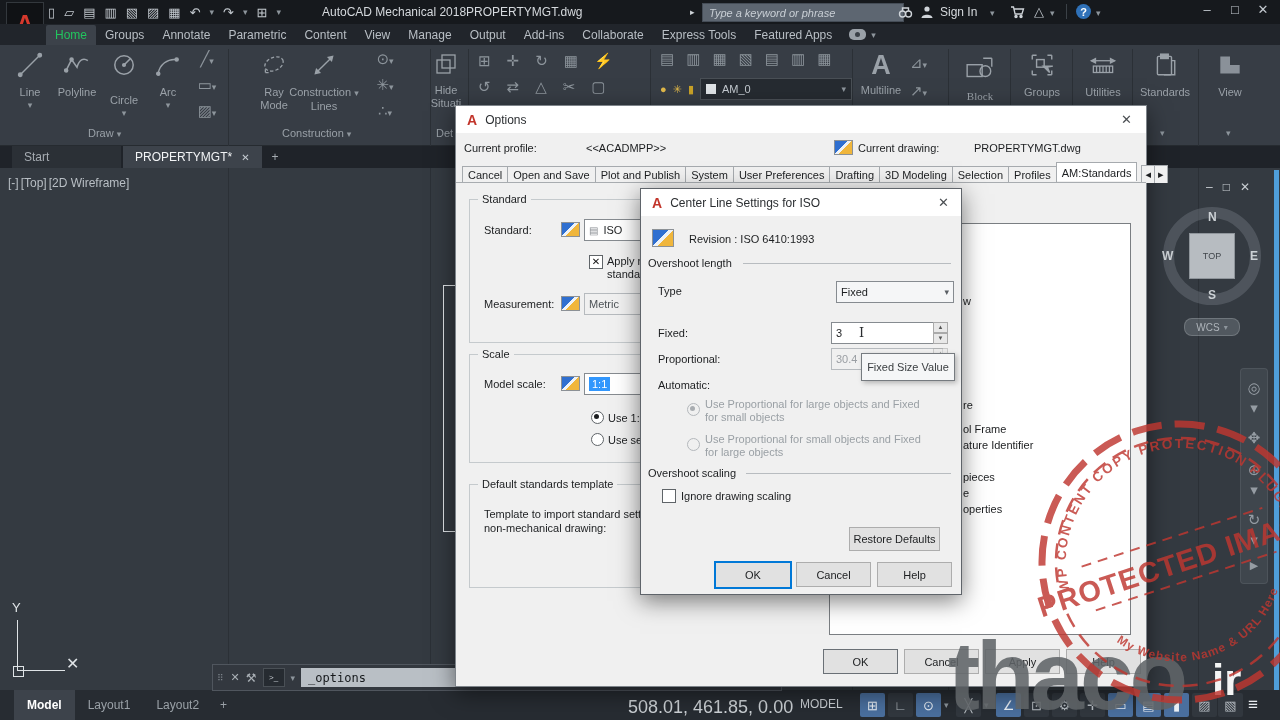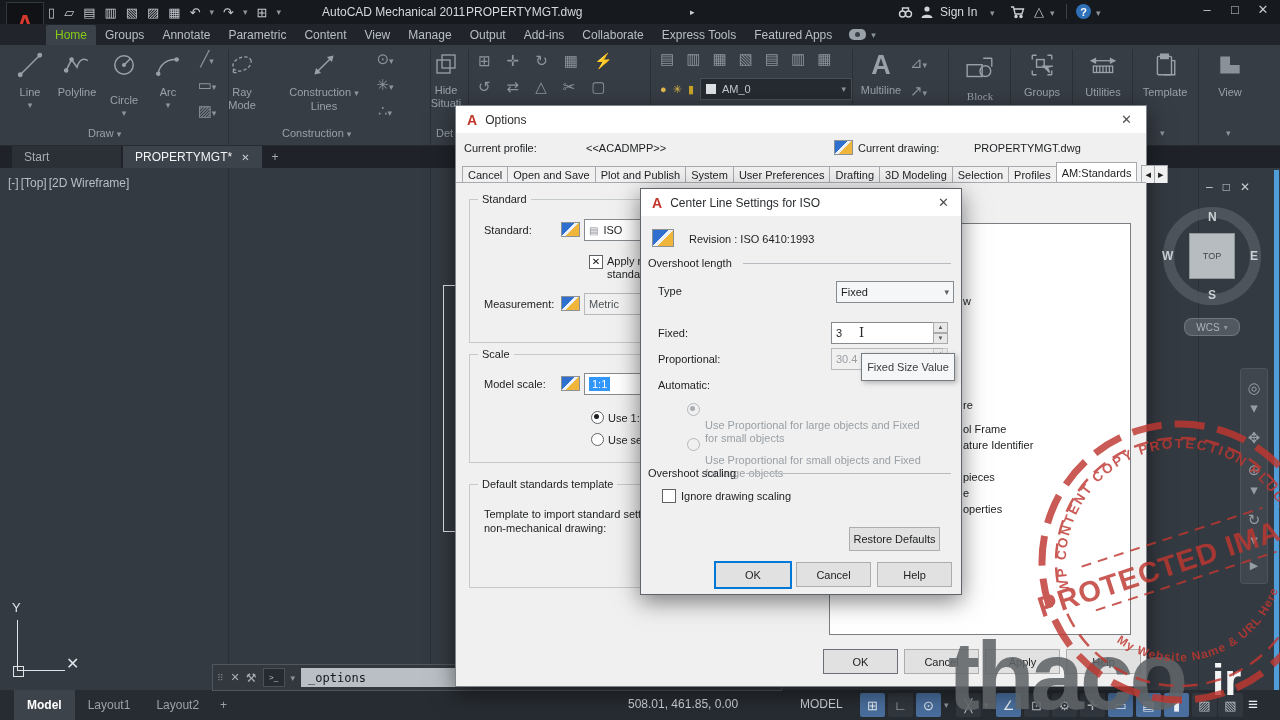--- a/index.html
+++ b/index.html
@@ -6,40 +6,40 @@
   #app{position:relative;width:1280px;height:720px;overflow:hidden;background:#343a41;
        font-family:"Liberation Sans",sans-serif;-webkit-font-smoothing:antialiased;}
   .abs{position:absolute;}
   .r{display:flex;align-items:center;}
   .ic{display:inline-flex;align-items:center;justify-content:center;color:#c3c9cf;font-size:13px;}
   svg{display:block;}
   
   #titlebar{left:0;top:0;width:1280px;height:24px;background:#16191d;}
   #menubar{left:0;top:24px;width:1280px;height:21px;background:#21252b;}
   .menu-item{color:#b9bfc5;font-size:12px;padding:3px 9px;white-space:nowrap;}
-  .menu-item.active{background:#3c424a;color:#84cc16;border-radius:2px 2px 0 0;}
+  .menu-item.active{background:#3c424a;color:#22c55e;border-radius:2px 2px 0 0;}
   
   #ribbon{left:0;top:45px;width:1280px;height:100px;background:#373d45;border-bottom:1px solid #262b30;}
   .psep{position:absolute;top:4px;bottom:4px;width:1px;background:#2b3036;}
   .bigbtn{position:absolute;text-align:center;color:#9aa1a8;font-size:11px;line-height:13px;}
   .plabel{position:absolute;top:127px;color:#99a0a7;font-size:11px;white-space:nowrap;}
   .sg{color:#8d959c;font-size:15px;}
   .caret{color:#8d959c;font-size:9px;}
   
   #ftabs{left:0;top:146px;width:1280px;height:22px;background:#1f2329;}
   .ftab{height:22px;display:flex;align-items:center;padding:0 12px;font-size:12px;color:#a6acb2;background:#2b3036;margin-right:2px;}
   .ftab.active{background:#3d434b;color:#f2f4f6;}
   
   .dlg{position:absolute;background:#f0f0f0;border:1px solid #7e848a;box-shadow:0 6px 22px rgba(0,0,0,.5);}
   .dtit{position:absolute;left:0;top:0;right:0;height:27px;background:#fff;display:flex;align-items:center;}
   .dtit .t{font-size:12px;color:#2b2e31;}
   .alogo{color:#c2352b;font-weight:bold;font-size:14px;margin:0 8px 0 11px;}
   .dclose{position:absolute;top:6px;font-size:13px;color:#4a4e52;}
   .lbl{position:absolute;font-size:11px;color:#1c1e20;white-space:nowrap;}
-  .lbl.dis{color:#9aa0a5;margin-top:21px;}
+  .lbl.dis{color:#9aa0a5;}
   .grp{position:absolute;border:1px solid #c5cacd;}
   .leg{position:absolute;top:-7px;left:8px;background:#f0f0f0;padding:0 4px;font-size:11px;color:#1c1e20;white-space:nowrap;}
   .combo{position:absolute;background:#fff;border:1px solid #868b90;font-size:11px;color:#1c1e20;display:flex;align-items:center;padding:0 4px;}
   .combo .cv{margin-right:auto;}
   .combo .ca{color:#5a5f64;font-size:9px;}
   .combo.dis{background:#f0f0f0;color:#4e5357;border-color:#b6babe;}
   .wbtn{position:absolute;background:#e1e1e1;border:1px solid #adadad;font-size:11px;color:#1c1e20;display:flex;align-items:center;justify-content:center;}
   .wbtn.def{border:2px solid #0078d7;}
   .chk{position:absolute;width:12px;height:12px;background:#fff;border:1px solid #5f6468;font-size:10px;line-height:11px;text-align:center;color:#111;}
   .rad{position:absolute;width:11px;height:11px;border-radius:50%;background:#fff;border:1px solid #5f6468;}
@@ -86,24 +86,28 @@
     <span class="ic">▨</span>
     <span class="ic">▦</span>
     <span class="ic">↶</span>
     <span class="caret">▾</span>
     <span class="ic">↷</span>
     <span class="caret">▾</span>
     <span class="ic">⊞</span>
     <span class="caret">▾</span>
   </div>
 
-  <div class="abs" style="left:322px;top:5px;font-size:12px;color:#d5d9dd;">AutoCAD Mechanical 2011</div>
+  <div class="abs" style="left:322px;top:5px;font-size:12px;color:#d5d9dd;">AutoCAD Mechanical 2018</div>
   <div class="abs" style="left:466px;top:5px;font-size:12px;color:#d5d9dd;">PROPERTYMGT.dwg</div>
 
   <span class="abs caret" style="left:690px;top:7px;color:#cfd4d9;">▸</span>
+  <div class="abs" style="left:702px;top:3px;width:188px;height:17px;background:#5d6671;border:1px solid #454d57;
+              font-size:11px;font-style:italic;color:#c9cfd5;display:flex;align-items:center;padding:0 6px;">
+    <span>Type a keyword or phrase</span>
+  </div>
   <span class="abs" style="left:898px;top:5px;">
     <svg width="15" height="14" viewBox="0 0 15 14" stroke="#cfd4d9" fill="none" stroke-width="1.4">
       <circle cx="4.5" cy="9" r="3"></circle>
         <circle cx="10.5" cy="9" r="3"></circle>
         <path d="M4.5 6 V3 H10.5 V6"></path>
     </svg>
   </span>
   <span class="abs" style="left:920px;top:5px;">
     <svg width="14" height="14" viewBox="0 0 14 14" fill="#cfd4d9">
       <circle cx="7" cy="4" r="2.6"></circle>
@@ -190,21 +194,21 @@
   <div class="abs" style="left:192px;top:50px;width:30px;text-align:center;">
     <div><span class="sg">╱</span><span class="caret">▾</span></div>
     <div style="margin-top:8px;"><span class="sg">▭</span><span class="caret">▾</span></div>
     <div style="margin-top:8px;"><span class="sg">▨</span><span class="caret">▾</span></div>
   </div>
   <div class="plabel" style="left:88px;">
     <span>Draw</span> <span class="caret">▾</span>
   </div>
   <div class="psep" style="left:228px;top:49px;"></div>
 
-  <div class="bigbtn" style="left:220px;top:52px;width:44px;">
+  <div class="bigbtn" style="left:252px;top:52px;width:44px;">
     <svg width="28" height="26" viewBox="0 0 26 24" stroke="#9aa1a8" fill="none" stroke-width="1.2" style="margin:0 auto;">
       <ellipse cx="13" cy="11" rx="9" ry="6" transform="rotate(-25 13 11)" stroke-dasharray="3 2"></ellipse>
       <path d="M5 19 l3 0 M5 19 l0 -3"></path>
     </svg>
     <div style="margin-top:8px;">Ray</div>
     <div>Mode</div>
   </div>
   <div class="bigbtn" style="left:284px;top:52px;width:80px;">
     <svg width="28" height="26" viewBox="0 0 26 24" stroke="#9aa1a8" fill="#9aa1a8" stroke-width="1.3" style="margin:0 auto;">
       <line x1="5" y1="20" x2="21" y2="4"></line>
@@ -310,21 +314,21 @@
     </svg>
     <div style="margin-top:8px;">Utilities</div>
   </div>
   <div class="psep" style="left:1132px;top:49px;"></div>
   <div class="bigbtn" style="left:1134px;top:52px;width:62px;">
     <svg width="26" height="26" viewBox="0 0 24 24" stroke="#9aa1a8" fill="none" stroke-width="1.3" style="margin:0 auto;">
       <rect x="5" y="4" width="13" height="17" rx="1"></rect>
         <rect x="8" y="2" width="7" height="4" fill="#9aa1a8"></rect>
         <path d="M18 8 h3 v13 h-10"></path>
     </svg>
-    <div style="margin-top:8px;">Template</div>
+    <div style="margin-top:8px;">Standards</div>
   </div>
   <div class="psep" style="left:1198px;top:49px;"></div>
   <div class="bigbtn" style="left:1202px;top:52px;width:56px;">
     <svg width="28" height="26" viewBox="0 0 26 24" fill="#8a9199" style="margin:0 auto;">
       <path d="M4 4 h9 v8 h9 v8 H4 z"></path>
     </svg>
     <div style="margin-top:8px;">View</div>
   </div>
   <span class="abs caret" style="left:1160px;top:128px;">▾</span>
   <span class="abs caret" style="left:1226px;top:128px;">▾</span>
@@ -414,21 +418,21 @@
     <div class="ltab">
         <span>Layout1</span>
       </div>
     <div class="ltab">
         <span>Layout2</span>
       </div>
     <div class="ltab" style="padding:0 8px;">
         <span>+</span>
       </div>
   </div>
-  <span class="abs" style="left:628px;top:697px;font-size:12px;color:#ccd1d5;">508.01, 461.85, 0.00</span>
+  <span class="abs" style="left:628px;top:697px;font-size:18px;color:#ccd1d5;">508.01, 461.85, 0.00</span>
   <span class="abs" style="left:800px;top:697px;font-size:12px;color:#ccd1d5;">MODEL</span>
   <span class="sic blue" style="left:860px;top:693px;">⊞</span>
   <span class="sic" style="left:888px;top:693px;">∟</span>
   <span class="sic blue" style="left:916px;top:693px;">⊙</span>
   <span class="abs caret" style="left:944px;top:700px;">▾</span>
   <span class="sic" style="left:956px;top:693px;">╳</span>
   <span class="abs caret" style="left:984px;top:700px;">▾</span>
   <span class="sic blue" style="left:996px;top:693px;">∠</span>
   <span class="sic" style="left:1024px;top:693px;">⊡</span>
   <span class="sic" style="left:1052px;top:693px;">⚙</span>

